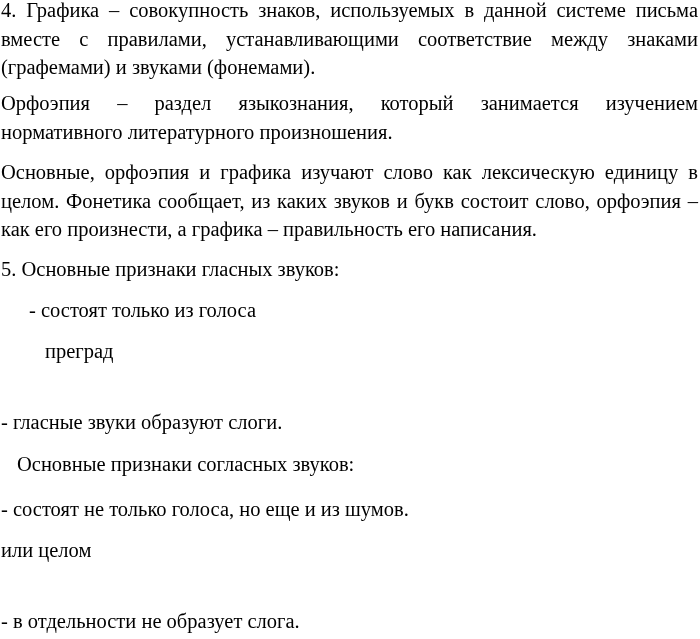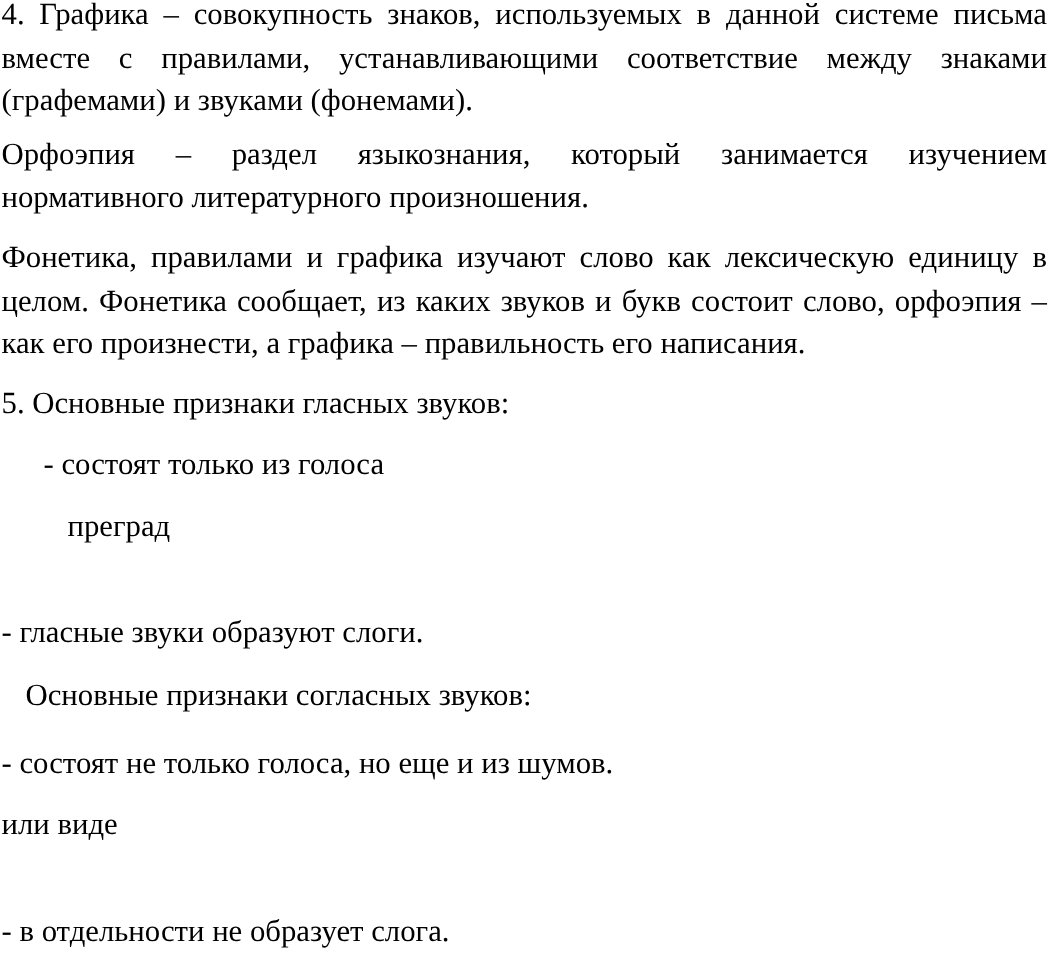--- a/index.html
+++ b/index.html
@@ -41,21 +41,21 @@
     <span class="just-last" style="display:block;">вместе с правилами, устанавливающими соответствие между знаками</span>
     <span style="display:block;">(графемами) и звуками (фонемами).</span>
   </p>
 
   <p style="position:absolute; top:89px; left:0; width:697px;">
     <span class="just-last" style="display:block;">Орфоэпия – раздел языкознания, который занимается изучением</span>
     <span style="display:block;">нормативного литературного произношения.</span>
   </p>
 
   <p style="position:absolute; top:158px; left:0; width:697px;">
-    <span class="just-last" style="display:block;">Фонетика, правилами и графика изучают слово как лексическую единицу в</span>
+    <span class="just-last" style="display:block;">Основные, орфоэпия и графика изучают слово как лексическую единицу в</span>
     <span class="just-last" style="display:block;">целом. Фонетика сообщает, из каких звуков и букв состоит слово, орфоэпия –</span>
     <span style="display:block;">как его произнести, а графика – правильность его написания.</span>
   </p>
 
   <p style="position:absolute; top:255px; left:0; width:697px;">
     <span style="display:block;">5. Основные признаки гласных звуков:</span>
   </p>
 
   <p style="position:absolute; top:296px; left:0; width:697px;">
     <span style="display:block;padding-left:28px;">- состоят только из голоса</span>
@@ -71,20 +71,20 @@
 
   <p style="position:absolute; top:450px; left:0; width:697px;padding-left:16px;">
     <span style="display:block;">Основные признаки согласных звуков:</span>
   </p>
 
   <p style="position:absolute; top:495px; left:0; width:697px;">
     <span style="display:block;">- состоят не только голоса, но еще и из шумов.</span>
   </p>
 
   <p style="position:absolute; top:536px; left:0; width:697px;">
-    <span style="display:block;">или виде</span>
+    <span style="display:block;">или целом</span>
   </p>
 
   <p style="position:absolute; top:607px; left:0; width:697px;">
     <span style="display:block;">- в отдельности не образует слога.</span>
   </p>
 
 </div>
 
 </body></html>

